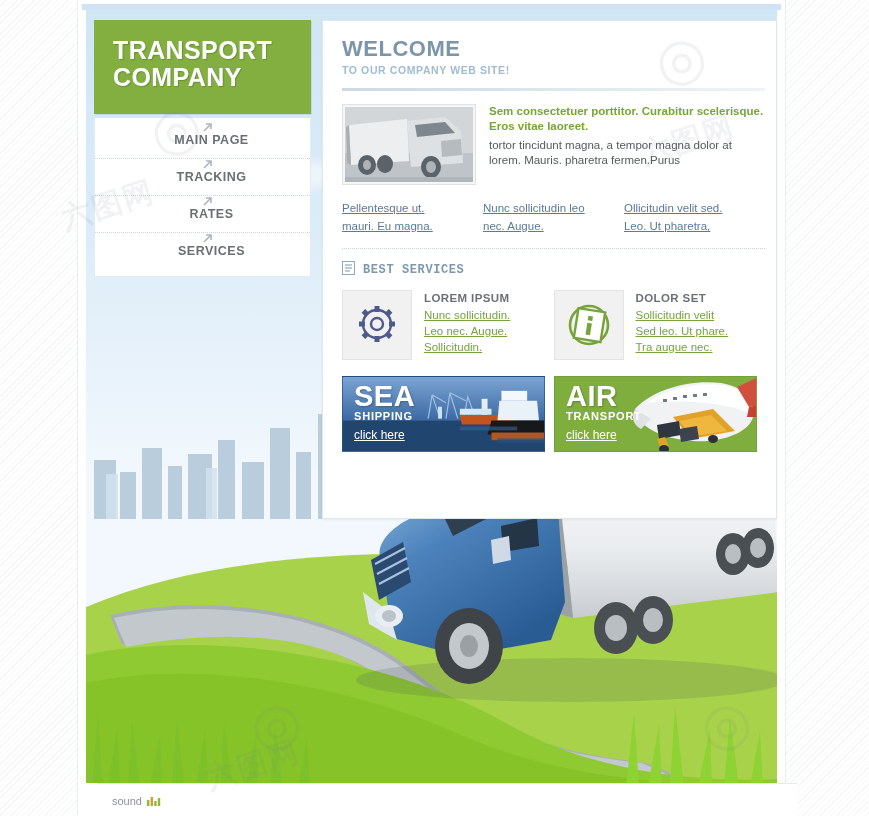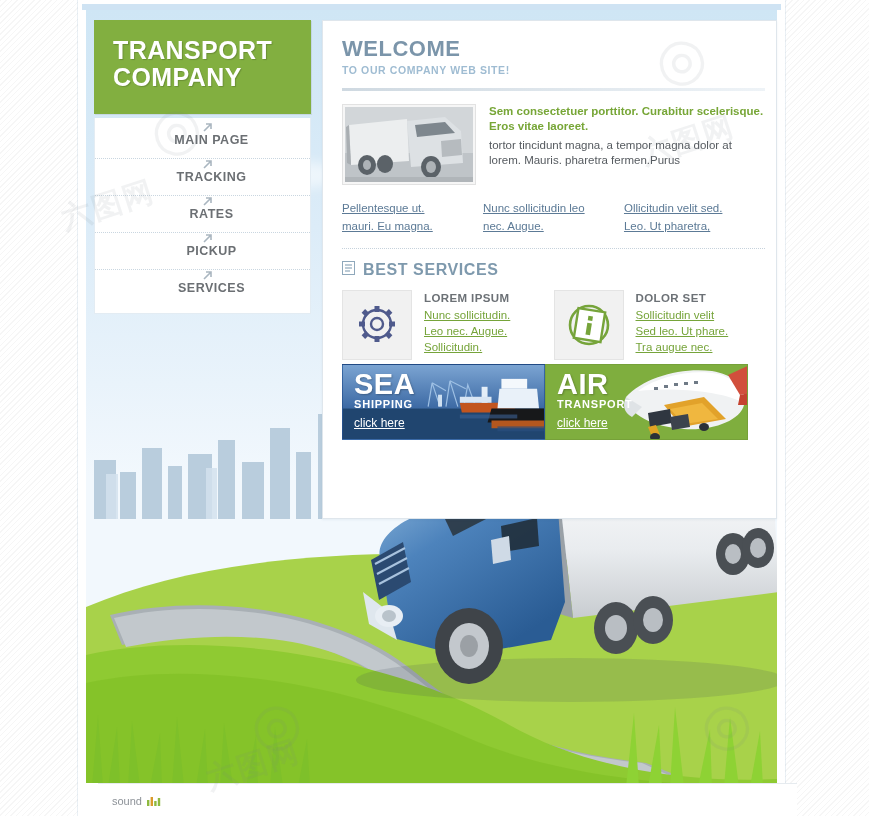--- a/index.html
+++ b/index.html
@@ -127,41 +127,41 @@
   .link-col { width:33.33%; }
   .link-col a {
     display:block; font-size:11.5px; line-height:18px;
     color:#5c7a96; text-decoration:underline; cursor:pointer;
   }
 
   
   #bs-head { display:flex; align-items:center; margin-top:12px; }
   #bs-head .doc-icon { margin-right:8px; }
   #bs-title {
-    font-size:16px; font-weight:bold; color:#7e99ad; letter-spacing:0.6px;
+    font-size:12px; font-weight:bold; color:#7e99ad; letter-spacing:0.6px;font-family:Liberation Mono, monospace;
   }
   #services { display:flex; margin-top:11px; }
   .svc { display:flex; width:50%; }
   .svc-icon {
     width:70px; height:70px; flex:0 0 auto;
     background:#f1f1f1; border:1px solid #e4e4e4;
     display:flex; align-items:center; justify-content:center;
   }
   .svc-body { margin-left:12px; }
   .svc-title {
     font-size:11.5px; font-weight:bold; color:#6c7176;
     letter-spacing:0.4px; margin:2px 0 3px 0;
   }
   .svc-body a {
     display:block; font-size:11.5px; line-height:16px;
     color:#76a43a; text-decoration:underline; cursor:pointer;
   }
 
   
-  #banners { display:flex; margin-top:4px; }
+  #banners { display:flex; margin-top:16px; gap:9px; }
   .banner {
     position:relative; width:203px; height:76px;
     overflow:hidden; cursor:pointer;
     border:1px solid rgba(0,0,0,0.07);
   }
   .banner .bn-text { position:absolute; left:11px; top:4px; z-index:3; }
   .bn-big {
     display:block; font-size:29px; font-weight:bold; color:#ffffff;
     line-height:30px; letter-spacing:0.5px;
     text-shadow:1px 1px 2px rgba(0,0,0,0.25);
@@ -378,28 +378,20 @@
             </svg>
         </span>
         <span class="nav-label">RATES</span>
       </a>
       <a class="nav-item">
         <span class="nav-arrow">
           <svg width="11" height="11" viewBox="0 0 11 11">
               <path d="M2 9 L9 2 M4 2 H9 V7" stroke="#aab6c0" stroke-width="1.6" fill="none"></path>
             </svg>
         </span>
-        <span class="nav-label">PICKUP</span>
-      </a>
-      <a class="nav-item">
-        <span class="nav-arrow">
-          <svg width="11" height="11" viewBox="0 0 11 11">
-              <path d="M2 9 L9 2 M4 2 H9 V7" stroke="#aab6c0" stroke-width="1.6" fill="none"></path>
-            </svg>
-        </span>
         <span class="nav-label">SERVICES</span>
       </a>
     </nav>
 
     <section id="content">
 
       <h2 id="welcome-title">WELCOME</h2>
       <p id="welcome-sub">TO OUR COMPANY WEB SITE!</p>
       <div class="hr-solid"></div>
 

